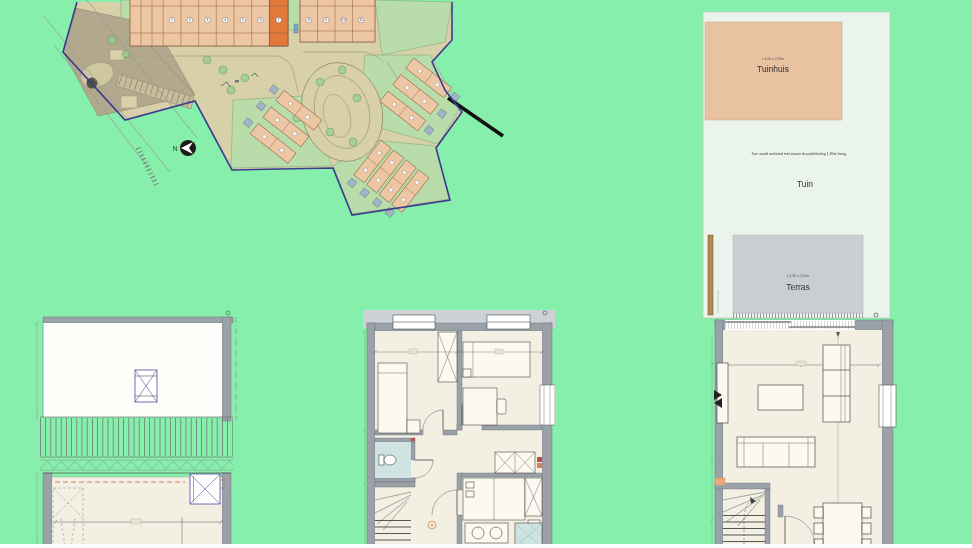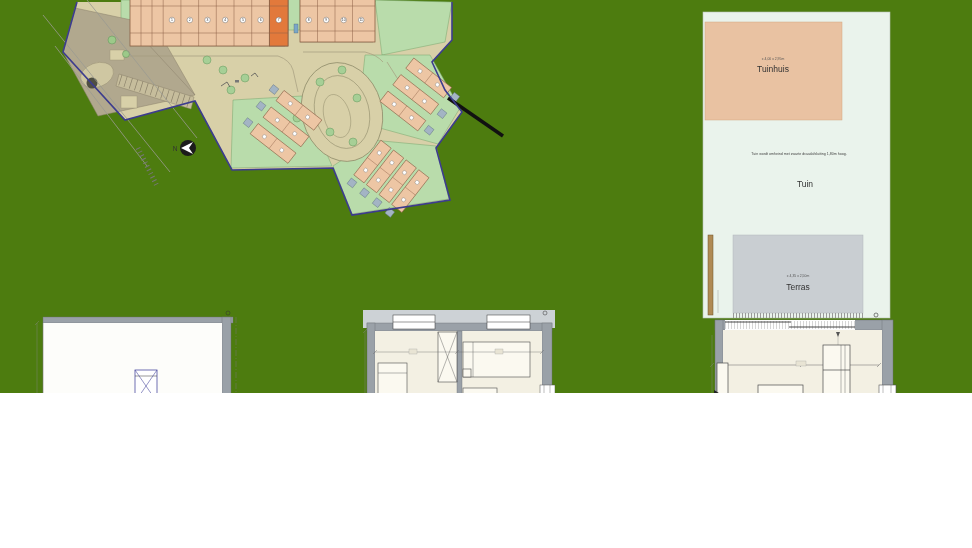--- a/index.html
+++ b/index.html
@@ -1,16 +1,16 @@
 <!DOCTYPE html>
 <html><head>
 <meta charset="utf-8">
 <style>
   html,body{margin:0;padding:0;background:#fff;}
-  .canvas{position:relative;width:972px;height:393px;background:#4d7c0f;overflow:hidden;
+  .canvas{position:relative;width:972px;height:544px;background:#86efac;overflow:hidden;
           font-family:"Liberation Sans", sans-serif;}
   svg{position:absolute;display:block;}
   text{font-family:"Liberation Sans", sans-serif;}
 </style>
 </head>
 <body>
 
 <div class="canvas">
 
 <svg style="left:35px;top:0;" width="475" height="232" viewBox="0 0 475 232">

